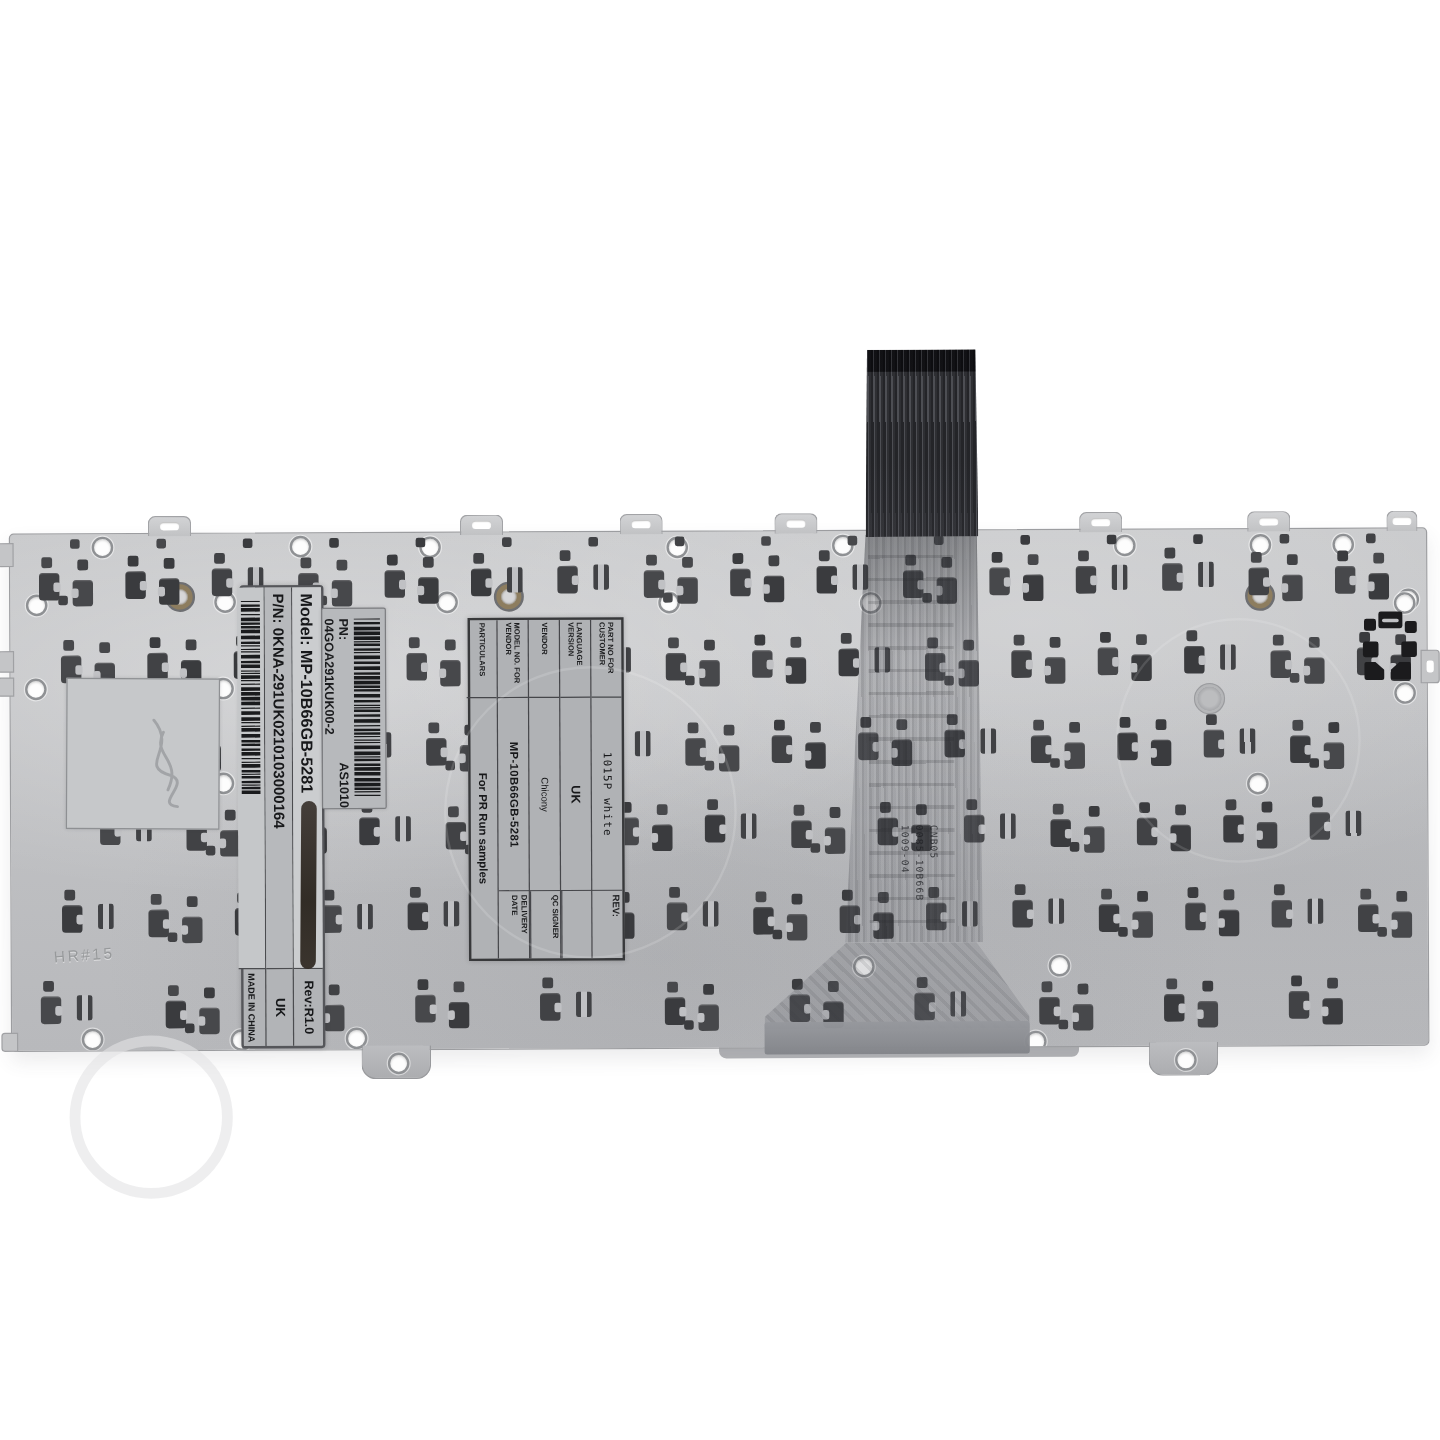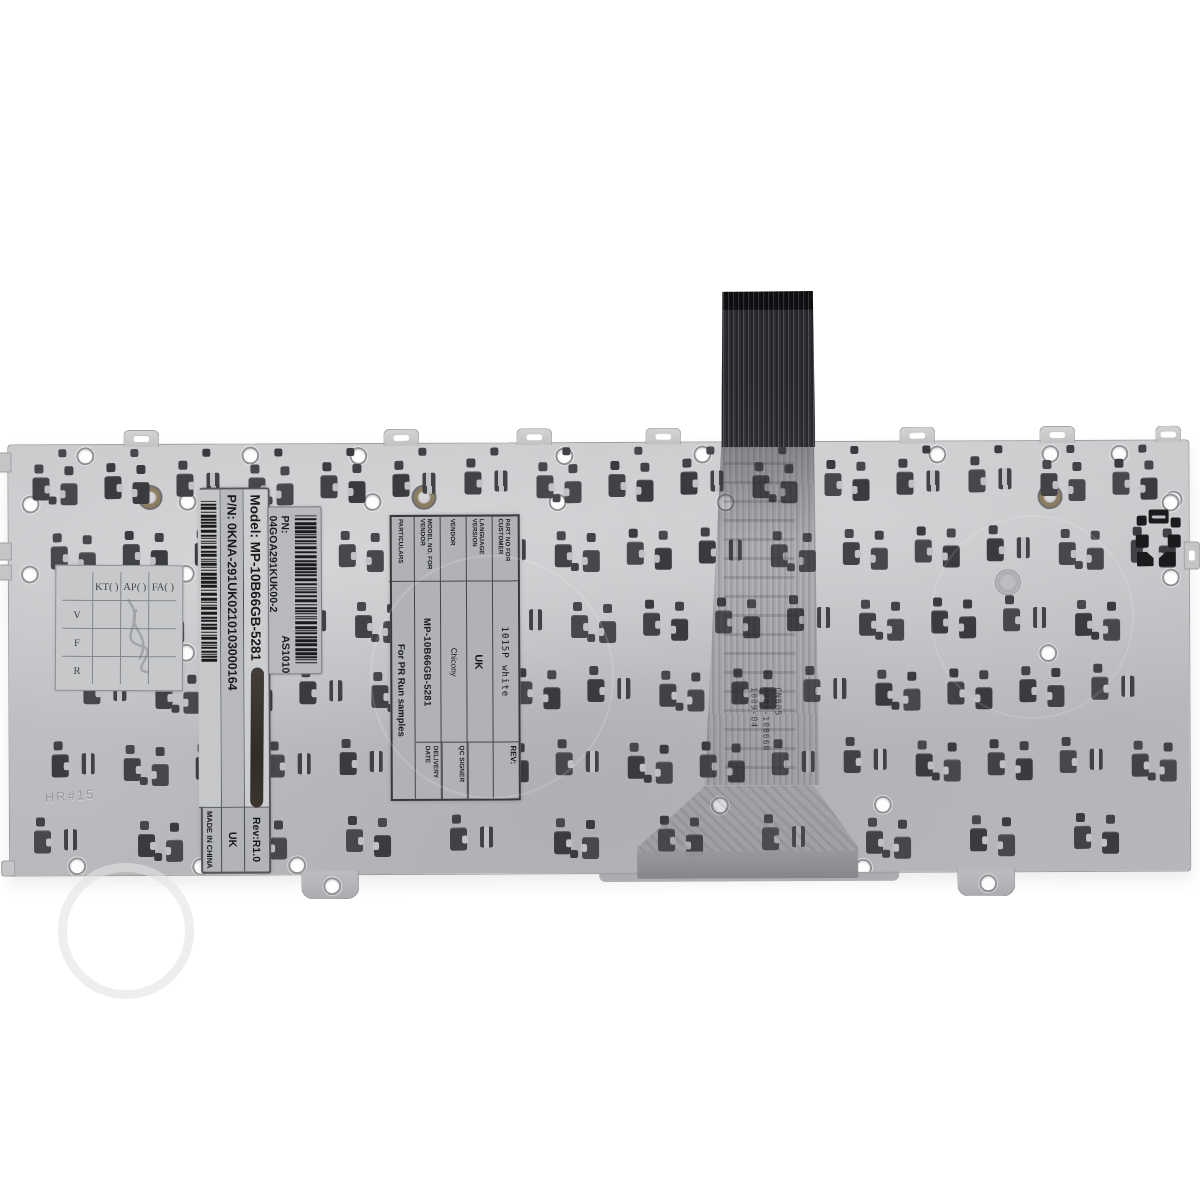--- a/index.html
+++ b/index.html
@@ -1093,38 +1093,20 @@
         <div class="sv sv4">For PR Run samples</div>
       </div>
       <div id="spec-right">
         <div class="sr sr-rev">REV:</div>
         <div class="sr sr-qc">QC SIGNER</div>
         <div class="sr sr-del">DELIVERY DATE</div>
       </div>
     </div>
 
     <div id="qc-sticker" class="abs sticker">
-      <div id="qc-grid">
-        <div></div>
-        <div class="hd">KT( )</div>
-        <div class="hd">AP( )</div>
-        <div class="hd">FA( )</div>
-        <div>V</div>
-        <div></div>
-        <div></div>
-        <div></div>
-        <div>F</div>
-        <div></div>
-        <div></div>
-        <div></div>
-        <div>R</div>
-        <div></div>
-        <div></div>
-        <div></div>
-      </div>
       <svg id="qc-scribble" width="128" height="126" viewBox="0 0 128 126">
         <path d="M72 34 C92 58 58 72 86 80 C104 86 72 104 92 106 M80 44 C70 64 96 66 84 92" fill="none" stroke="rgba(118,120,124,.45)" stroke-width="2.4" stroke-linecap="round"></path>
       </svg>
     </div>
 
     <div id="ribbon-upper"></div>
   <div class="ttab" style="left: 124px; top: 428px; width: 34px;">
         <div class="slot"></div>
       </div>
       <div class="ttab" style="left: 384px; top: 428px; width: 34px;">

